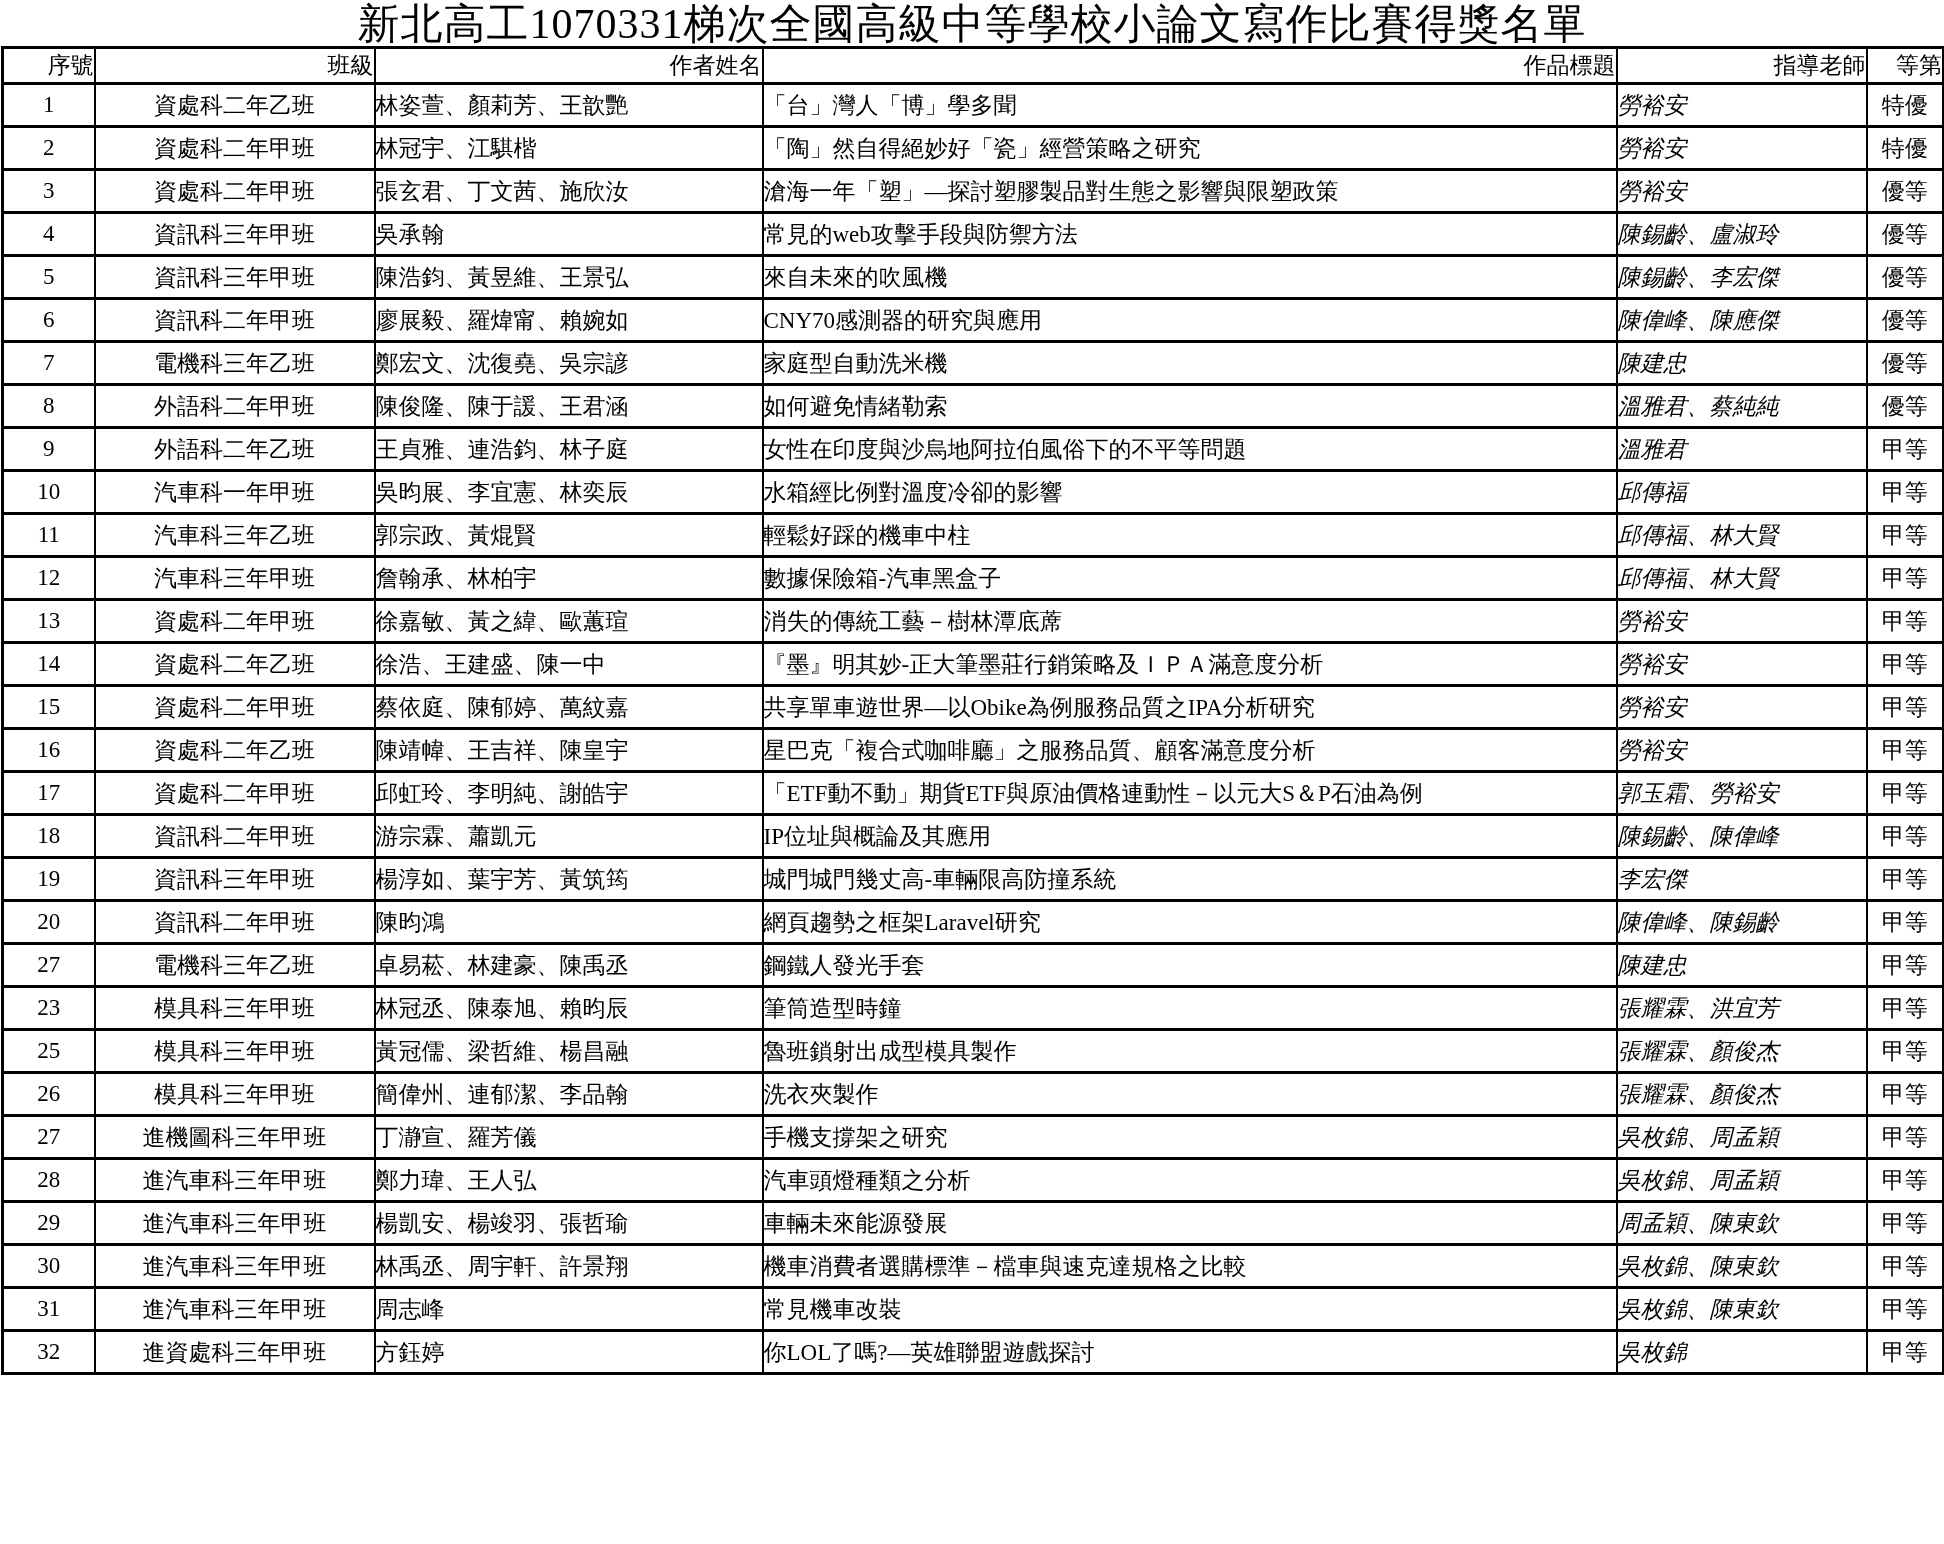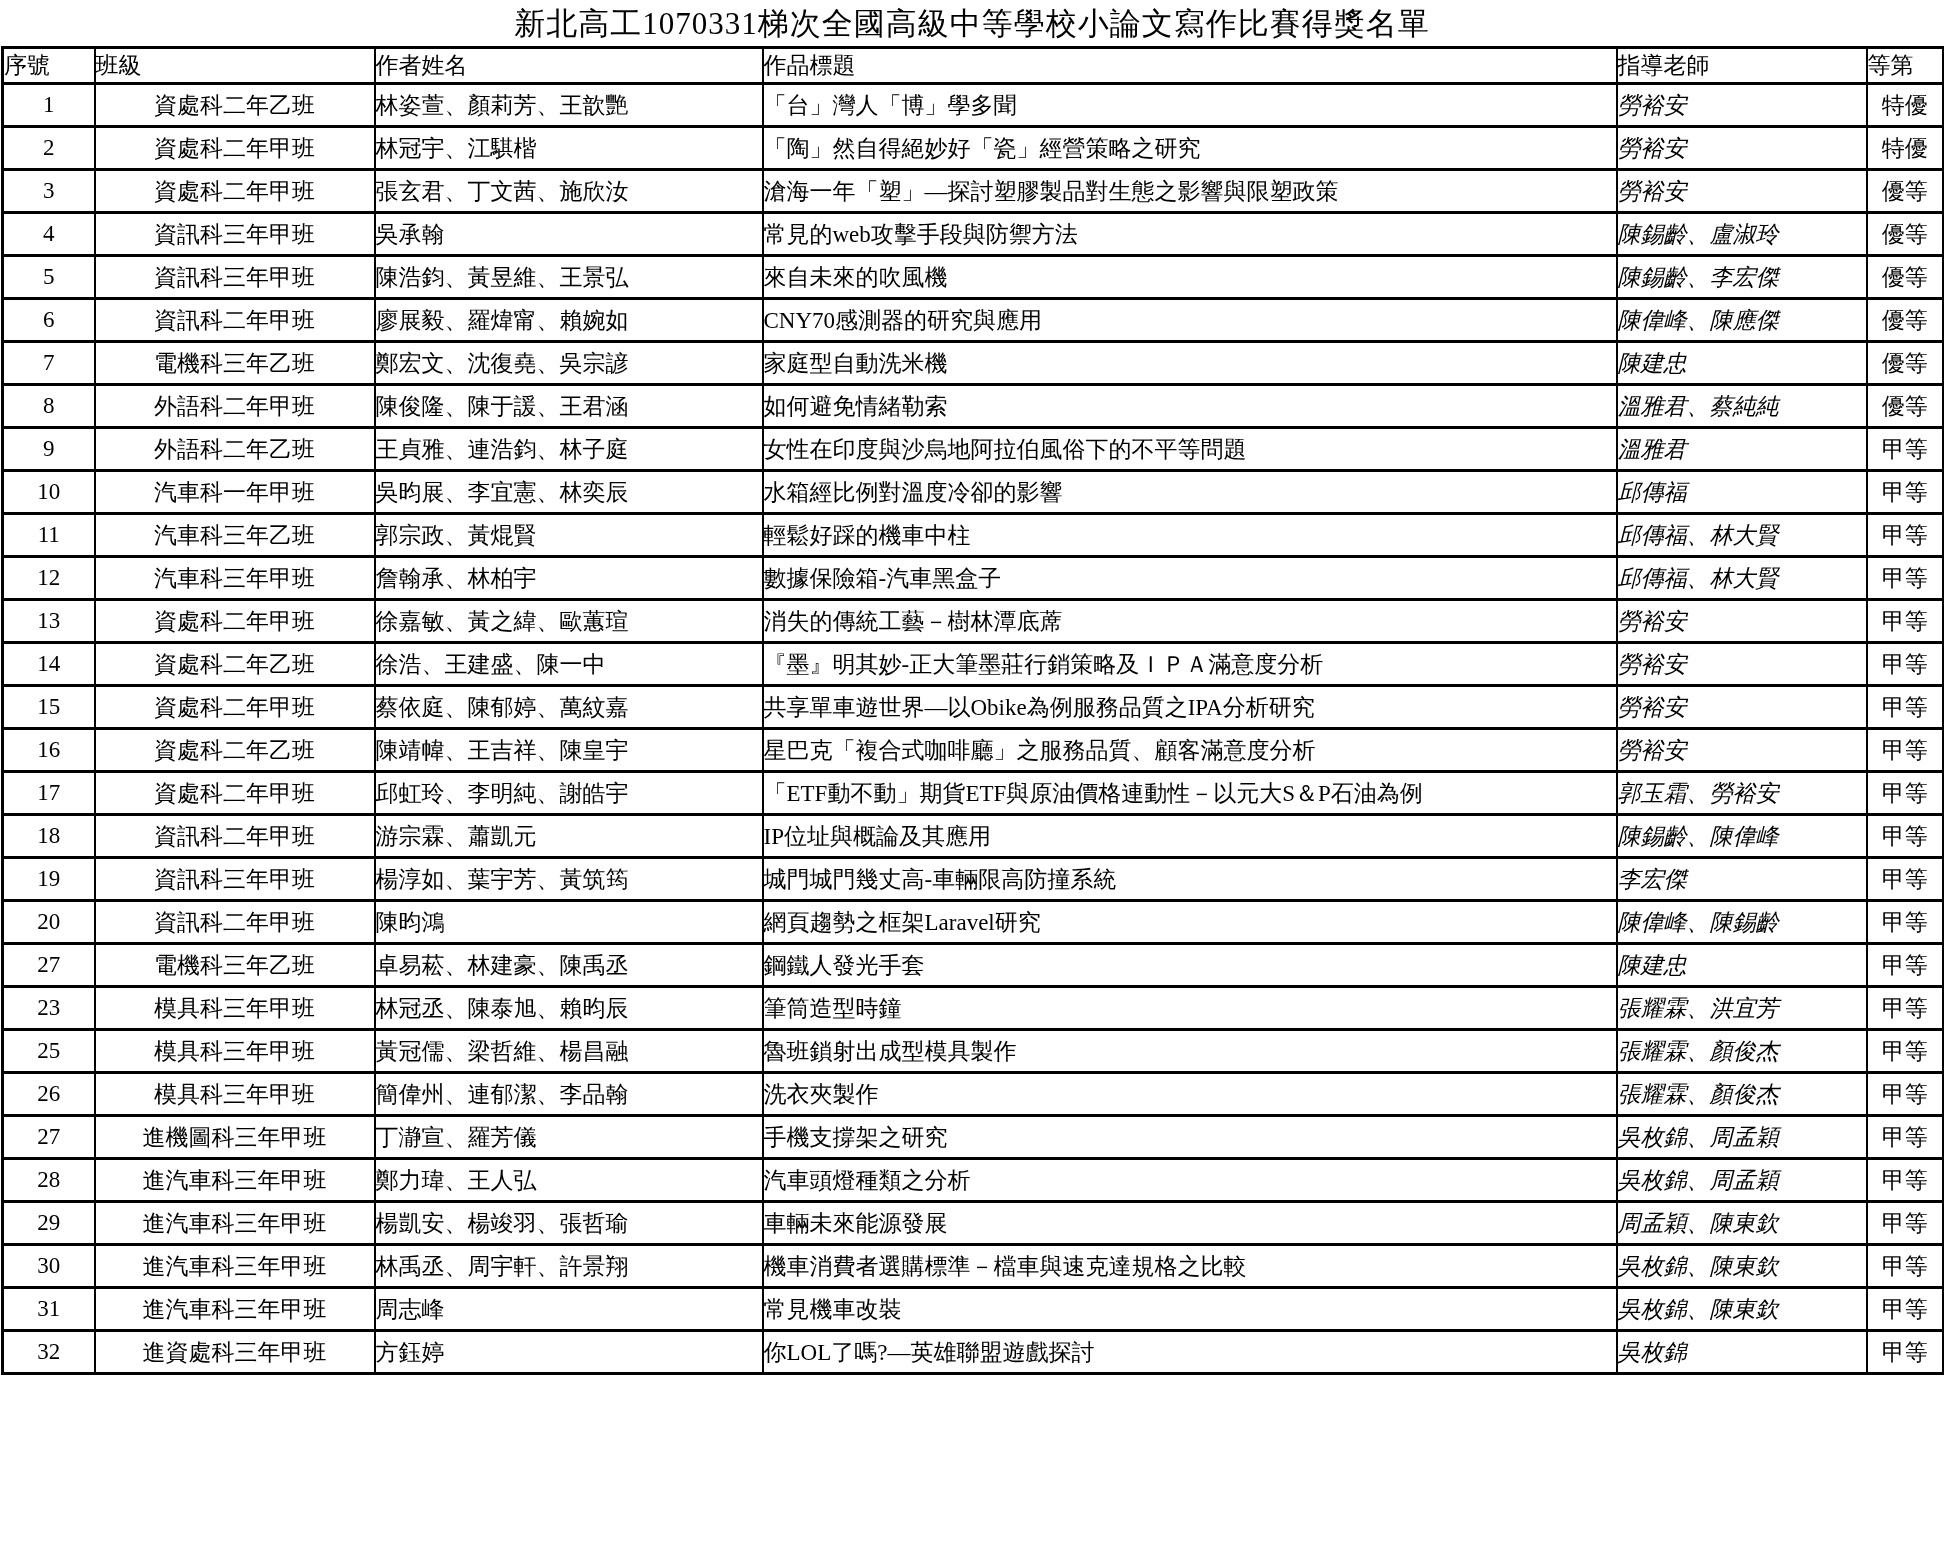--- a/index.html
+++ b/index.html
@@ -1,31 +1,31 @@
 <!DOCTYPE html>
 <html><head>
 <meta charset="utf-8">
 <style>
   html,body{margin:0;padding:0;background:#fff;}
   body{width:1944px;height:1544px;font-family:"Liberation Serif","DejaVu Serif",serif;color:#000;}
   .page-title{
     width:1944px;height:46px;line-height:48px;text-align:center;
-    font-size:31px;letter-spacing:1px;white-space:nowrap;
+    font-size:42px;letter-spacing:1px;white-space:nowrap;
   }
   table.award-table{
     border-collapse:collapse;table-layout:fixed;width:1941px;margin-left:1px;
     border:3px solid #000;
   }
   .award-table th,.award-table td{
     border-left:2px solid #000;border-right:2px solid #000;
     border-top:3px solid #000;border-bottom:3px solid #000;
     font-size:23px;font-weight:normal;overflow:hidden;white-space:nowrap;
     padding:0;
   }
-  .award-table th{height:33px;text-align:left;}
+  .award-table th{height:33px;text-align:right;}
   .award-table td{height:40px;}
   .c-no{text-align:center;}
   .c-class{text-align:center;margin-left:37px;}
   .c-authors{text-align:left;padding-left:7px;}
   .c-title{text-align:left;padding-left:7px;}
   .c-teachers{text-align:left;padding-left:7px;font-style:italic;}
   .c-grade{text-align:center;}
 </style>
 </head>
 <body>

